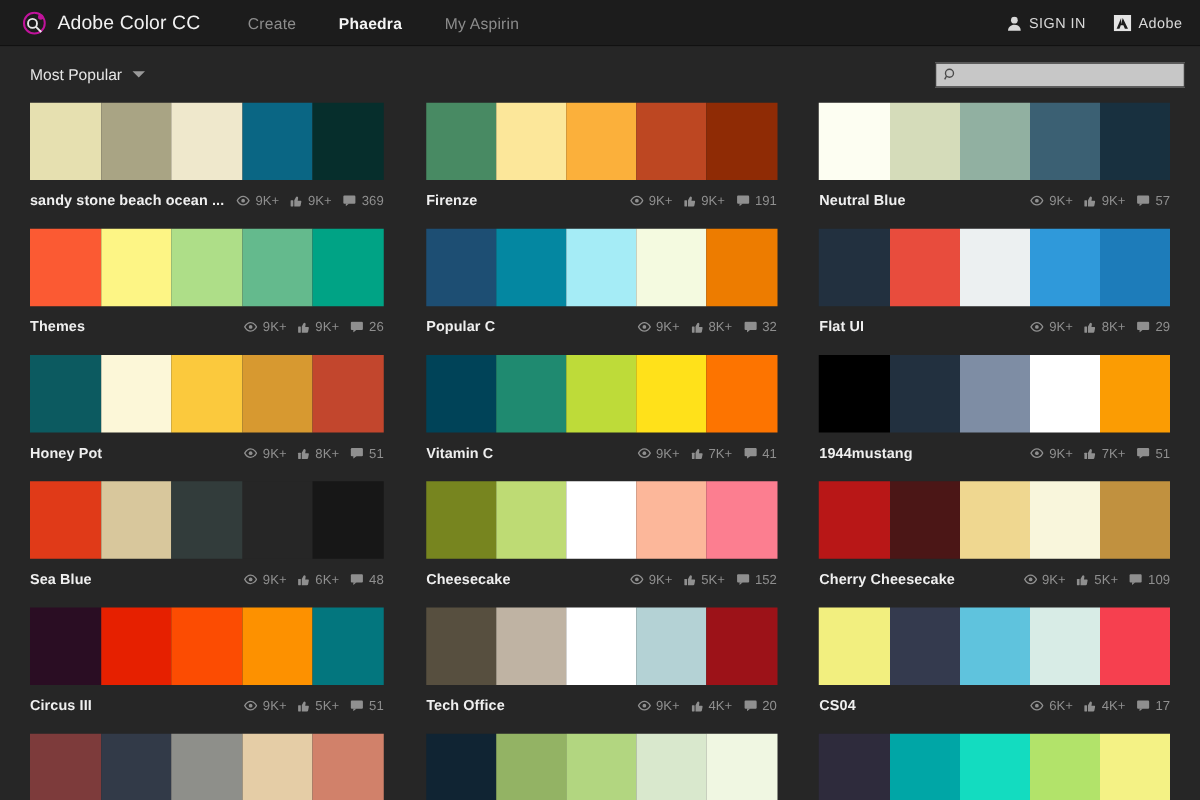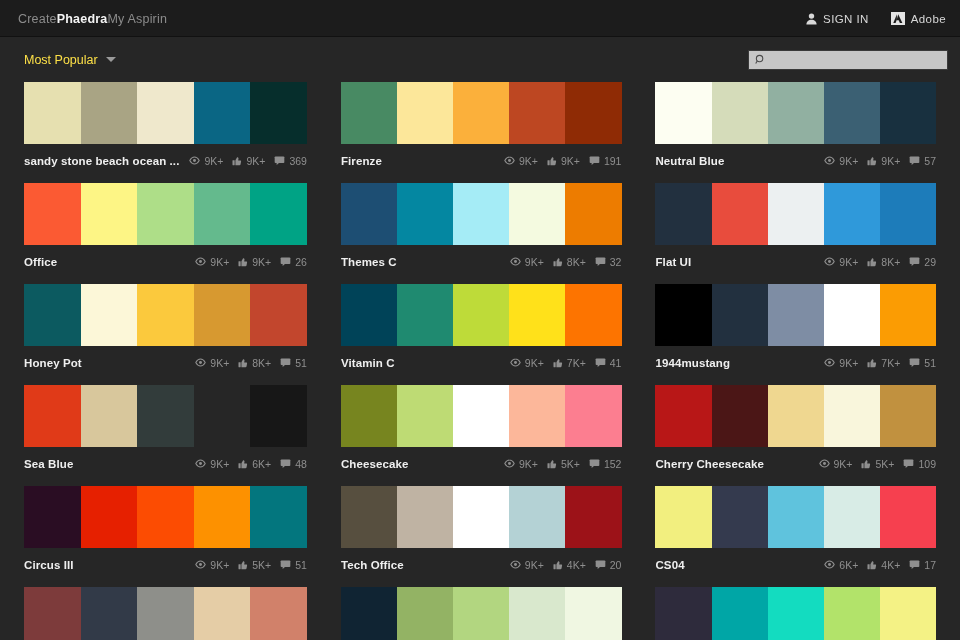--- a/index.html
+++ b/index.html
@@ -24,21 +24,21 @@
   #header:after {
     content:""; position:absolute; left:0; right:0; bottom:0;
     height:1px; background:#111;
   }
   .brand { display:flex; align-items:center; gap:9px; margin-right:38px; }
   .brand-logo { width:19px; height:19px; display:block; }
   .brand-text {
     color:#f2f2f2; font-size:15.5px; font-weight:400; letter-spacing:.1px;
     white-space:nowrap;
   }
-  .nav { display:flex; align-items:center; }
+  .nav { display:flex; align-items:center; gap:34px; }
   .nav-item {
     font-size:12.5px; color:#8c8c8c; cursor:pointer; white-space:nowrap;
     letter-spacing:.2px;
   }
   .nav-item.active { color:#f4f4f4; font-weight:bold; }
   .header-right {
     margin-left:auto; display:flex; align-items:center; gap:22px;
   }
   .hr-item {
     display:flex; align-items:center; gap:6px;
@@ -49,21 +49,21 @@
 
   
   #filterbar {
     height:45px; background:#262626;
     display:flex; align-items:center;
     padding:0 12px 0 24px;
     position:relative;
   }
   .sortsel {
     display:flex; align-items:center; gap:8px;
-    color:#fde047; font-size:12.5px; cursor:pointer; white-space:nowrap;
+    color:#e5e5e5; font-size:12.5px; cursor:pointer; white-space:nowrap;
   }
   .caret {
     width:0; height:0;
     border-left:5px solid transparent; border-right:5px solid transparent;
     border-top:5px solid #9a9a9a;
     display:block;
   }
   .searchbox {
     margin-left:auto;
     width:200px; height:20px;
@@ -108,20 +108,31 @@
   .stat {
     display:flex; align-items:center; gap:4px;
     color:#8f8f8f; font-size:10.5px; white-space:nowrap;
   }
 </style>
 </head>
 <body>
 
 <div id="header">
 
+  <div class="brand">
+    <span class="brand-logo">
+      <svg class="ic" width="19" height="19" viewBox="0 0 19 19">
+        <circle cx="9.5" cy="9.5" r="8.3" fill="none" stroke="#c0139b" stroke-width="1.6"></circle>
+        <circle cx="8" cy="9.7" r="3.6" fill="none" stroke="#e8e8e8" stroke-width="1.5"></circle>
+        <line x1="10.6" x2="15" y1="12.3" y2="16.6" stroke="#e8e8e8" stroke-width="1.6"></line>
+        <circle cx="14.6" cy="4.6" r="2.2" fill="#c0139b"></circle>
+      </svg>
+    </span>
+    <span class="brand-text">Adobe Color CC</span>
+  </div>
 
   <div class="nav">
     <span class="nav-item">Create</span>
     <span class="nav-item active">Phaedra</span>
     <span class="nav-item">My Aspirin</span>
   </div>
 
   <div class="header-right">
     <span class="hr-item">
       <span>
@@ -289,21 +300,21 @@
     </div>
     <div class="card">
       <div class="swatches">
         <div class="sw" style="background: rgb(251, 90, 51);"></div>
         <div class="sw" style="background: rgb(253, 245, 133);"></div>
         <div class="sw" style="background: rgb(174, 222, 136);"></div>
         <div class="sw" style="background: rgb(100, 186, 141);"></div>
         <div class="sw" style="background: rgb(0, 163, 133);"></div>
       </div>
       <div class="meta">
-        <div class="title">Office</div>
+        <div class="title">Themes</div>
         <div class="stats">
           <div class="stat">
             <span>
               <svg class="ic" width="11" height="9" viewBox="0 0 14 10">
                 <path d="M7 .6C3.4.6 1 5 1 5s2.4 4.4 6 4.4S13 5 13 5 10.6.6 7 .6z" fill="none" stroke="#8f8f8f" stroke-width="1.3"></path>
                 <circle cx="7" cy="5" r="1.9" fill="#8f8f8f"></circle>
               </svg>
             </span>
             <span>9K+</span>
           </div>
@@ -330,21 +341,21 @@
     </div>
     <div class="card">
       <div class="swatches">
         <div class="sw" style="background: rgb(29, 78, 115);"></div>
         <div class="sw" style="background: rgb(4, 135, 161);"></div>
         <div class="sw" style="background: rgb(165, 236, 246);"></div>
         <div class="sw" style="background: rgb(244, 250, 224);"></div>
         <div class="sw" style="background: rgb(237, 124, 0);"></div>
       </div>
       <div class="meta">
-        <div class="title">Themes C</div>
+        <div class="title">Popular C</div>
         <div class="stats">
           <div class="stat">
             <span>
               <svg class="ic" width="11" height="9" viewBox="0 0 14 10">
                 <path d="M7 .6C3.4.6 1 5 1 5s2.4 4.4 6 4.4S13 5 13 5 10.6.6 7 .6z" fill="none" stroke="#8f8f8f" stroke-width="1.3"></path>
                 <circle cx="7" cy="5" r="1.9" fill="#8f8f8f"></circle>
               </svg>
             </span>
             <span>9K+</span>
           </div>

